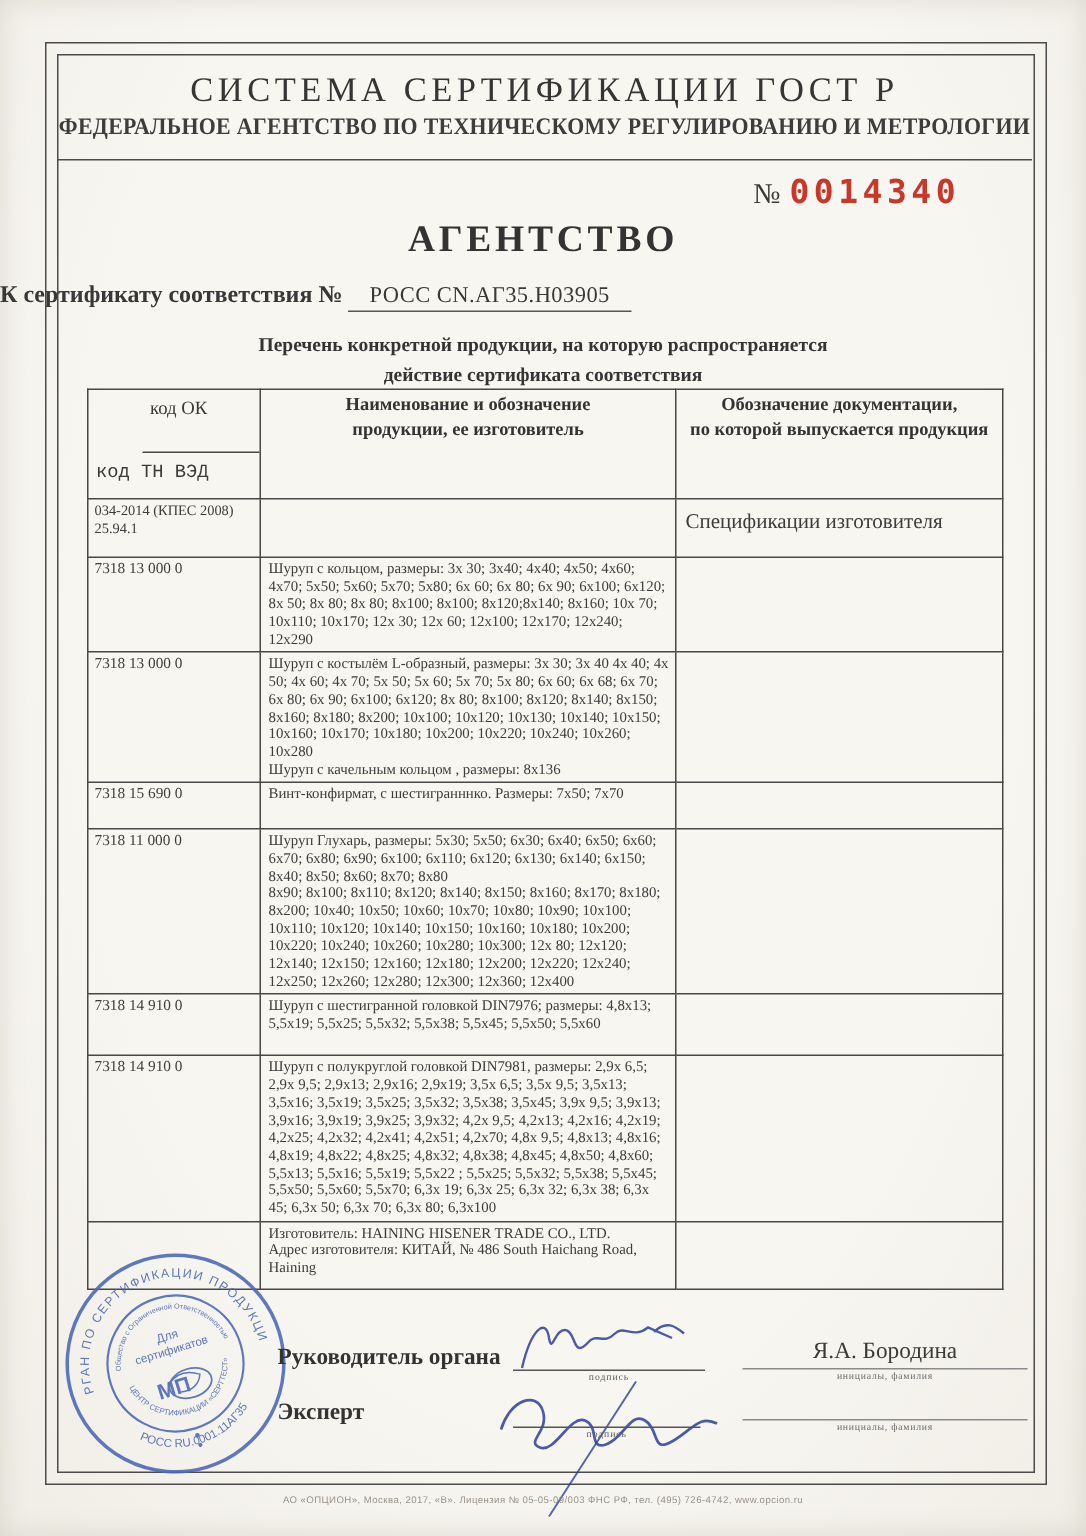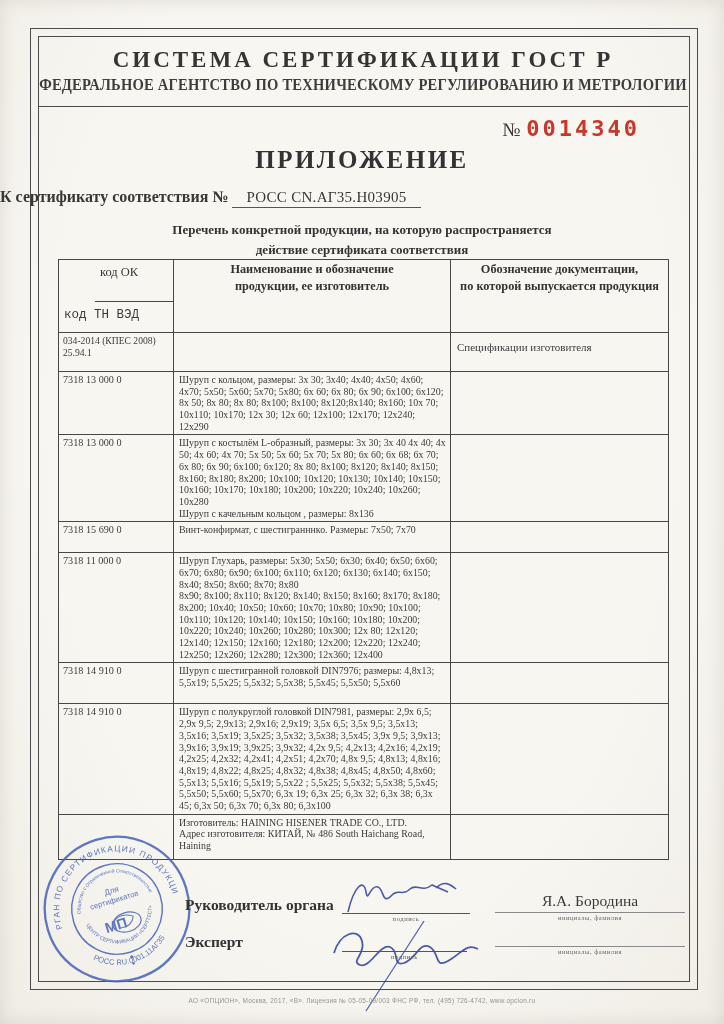--- a/index.html
+++ b/index.html
@@ -7,40 +7,40 @@
     position:relative; width:724px; height:1024px; overflow:hidden;
     background:#f6f4ee;
     background-image: radial-gradient(ellipse at 50% 40%, #f8f6f1 60%, #efede5 100%);
     font-family:"Liberation Serif","DejaVu Serif",serif;
     color:#3a3a3a;
     box-shadow: inset 0 0 18px rgba(120,110,90,.18);
   }
   .frame-outer{position:absolute;left:30px;top:28px;width:666px;height:960px;border:1.6px solid #4b4b4b;}
   .frame-inner{position:absolute;left:38px;top:36px;width:650px;height:944px;border:1px solid #4b4b4b;}
   .header-box{position:absolute;left:38px;top:36px;width:650px;height:70px;border-bottom:1.4px solid #4b4b4b;text-align:center;}
-  .sys-title{margin-top:11px;font-size:23px;font-weight:bold;letter-spacing:3px;color:#353535;}
+  .sys-title{margin-top:11px;font-size:23px;font-weight:normal;letter-spacing:3px;color:#353535;}
   .agency{margin-top:4px;font-size:14.6px;font-weight:bold;letter-spacing:.2px;color:#3d3d3d;transform:scaleY(1.08);}
   .number-line{position:absolute;top:116px;right:84px;display:flex;align-items:baseline;gap:6px;}
   .num-sign{font-size:19px;color:#3a3a3a;}
   .num-value{font-family:"DejaVu Sans Mono",monospace;font-size:22px;font-weight:bold;letter-spacing:3px;color:#c9372b;}
   .appendix{position:absolute;top:146px;left:0;width:724px;text-align:center;font-size:25px;font-weight:bold;letter-spacing:2.5px;color:#333;}
   .cert-line{position:absolute;top:188px;left:0;width:724px;font-size:16px;color:#383838;}
   .cert-line .lbl{font-weight:600;}
   .cert-value{display:inline-block;border-bottom:1.2px solid #555;padding:0 14px 1px 14px;font-size:15px;letter-spacing:.3px;}
   .scope{position:absolute;top:220px;left:0;width:724px;text-align:center;font-size:13px;font-weight:bold;line-height:1.55;color:#343434;white-space:pre-line;}
   table.products{position:absolute;left:58px;top:259px;width:610px;border-collapse:collapse;table-layout:fixed;}
   table.products td,table.products th{border:1px solid #474747;vertical-align:top;}
   th.col1-head{padding:0;font-weight:normal;}
   .c1top{height:36px;border-bottom:1px solid #474747;text-align:left;padding:5px 0 0 5px;font-size:12.5px;margin-left:36px;}
   .c1bottom{height:24px;text-align:left;padding:6px 0 0 5px;font-size:12.5px;font-family:Liberation Mono, monospace;}
   th.colhead{font-size:12.3px;font-weight:600;text-align:center;vertical-align:middle;white-space:pre-line;line-height:1.35;color:#333;}
   td.code-cell{font-size:10.2px;vertical-align:middle;padding:2px 2px 2px 4px;color:#3c3c3c;}
   td.code-top{vertical-align:top;font-size:9.6px;line-height:1.3;}
   td.name-cell{font-size:9.9px;line-height:1.18;padding:2px 4px 2px 5px;white-space:pre-line;color:#3b3b3b;}
-  td.doc-cell{font-size:11px;padding:8px 4px 6px 6px;color:#3c3c3c;}
+  td.doc-cell{font-size:14px;padding:8px 4px 6px 6px;color:#3c3c3c;}
   .footer-label{position:absolute;font-size:15.5px;font-weight:bold;color:#333;}
   .sig-line{position:absolute;border-top:1.1px solid #555;}
   .sig-caption{position:absolute;font-size:6.5px;letter-spacing:.6px;color:#5a5a5a;text-align:center;}
   .name-block{position:absolute;width:190px;text-align:center;font-size:15.5px;color:#3a3a3a;}
   .name-line{position:absolute;border-top:1px solid #8a8a8a;width:190px;}
   .name-caption{position:absolute;width:190px;text-align:center;font-size:6.5px;letter-spacing:.5px;color:#6a6a6a;}
   .stamp{position:absolute;left:40px;top:832px;width:154px;height:154px;opacity:.88;}
   .sig-svg{position:absolute;}
   .fine-print{position:absolute;top:997px;left:0;width:724px;text-align:center;font-size:6.4px;font-family:"Liberation Sans","DejaVu Sans",sans-serif;color:#97938b;letter-spacing:.3px;}
 </style>
@@ -54,21 +54,21 @@
   <div class="header-box">
     <div class="sys-title">СИСТЕМА СЕРТИФИКАЦИИ ГОСТ Р</div>
     <div class="agency">ФЕДЕРАЛЬНОЕ АГЕНТСТВО ПО ТЕХНИЧЕСКОМУ РЕГУЛИРОВАНИЮ И МЕТРОЛОГИИ</div>
   </div>
 
   <div class="number-line">
     <span class="num-sign">№</span>
     <span class="num-value">0014340</span>
   </div>
 
-  <div class="appendix">ПРИЛОЖЕНИЕ</div>
+  <div class="appendix">АГЕНТСТВО</div>
 
   <div class="cert-line">
     <span class="lbl">К сертификату соответствия №</span>
     <span class="cert-value">РОСС CN.АГ35.H03905</span>
   </div>
 
   <div class="scope">Перечень конкретной продукции,  на которую распространяется
 действие сертификата соответствия</div>
 
   <table class="products">

